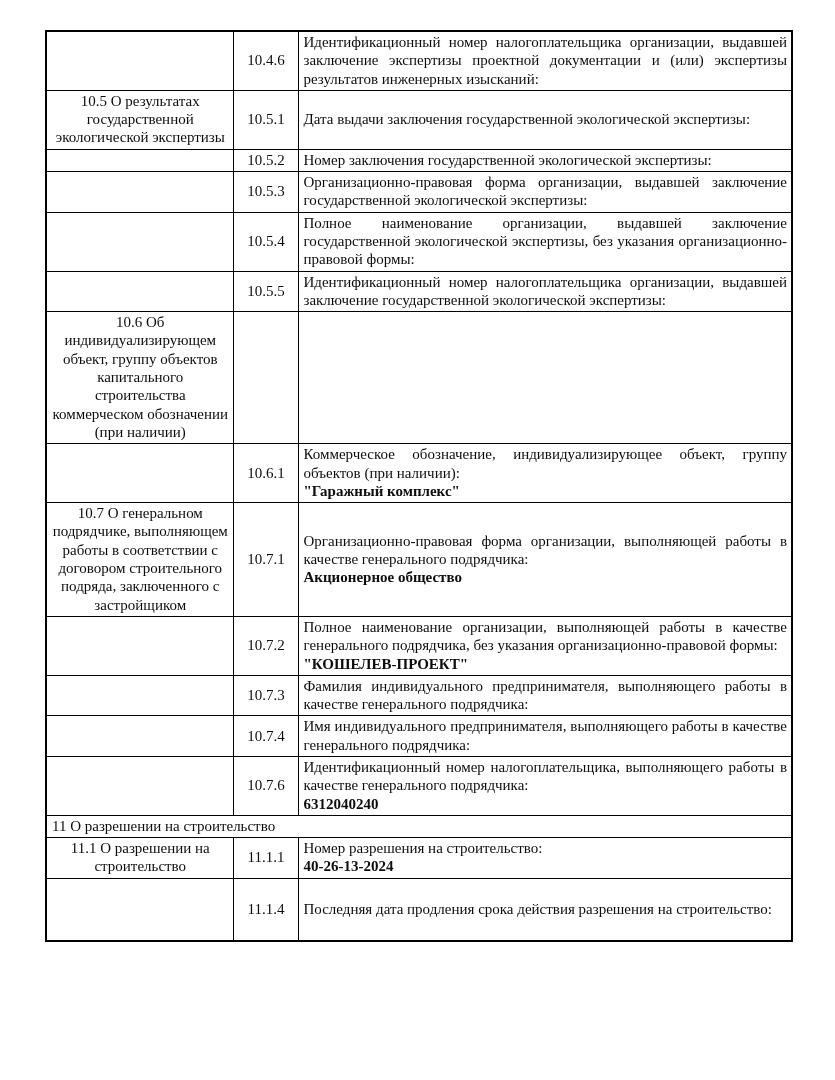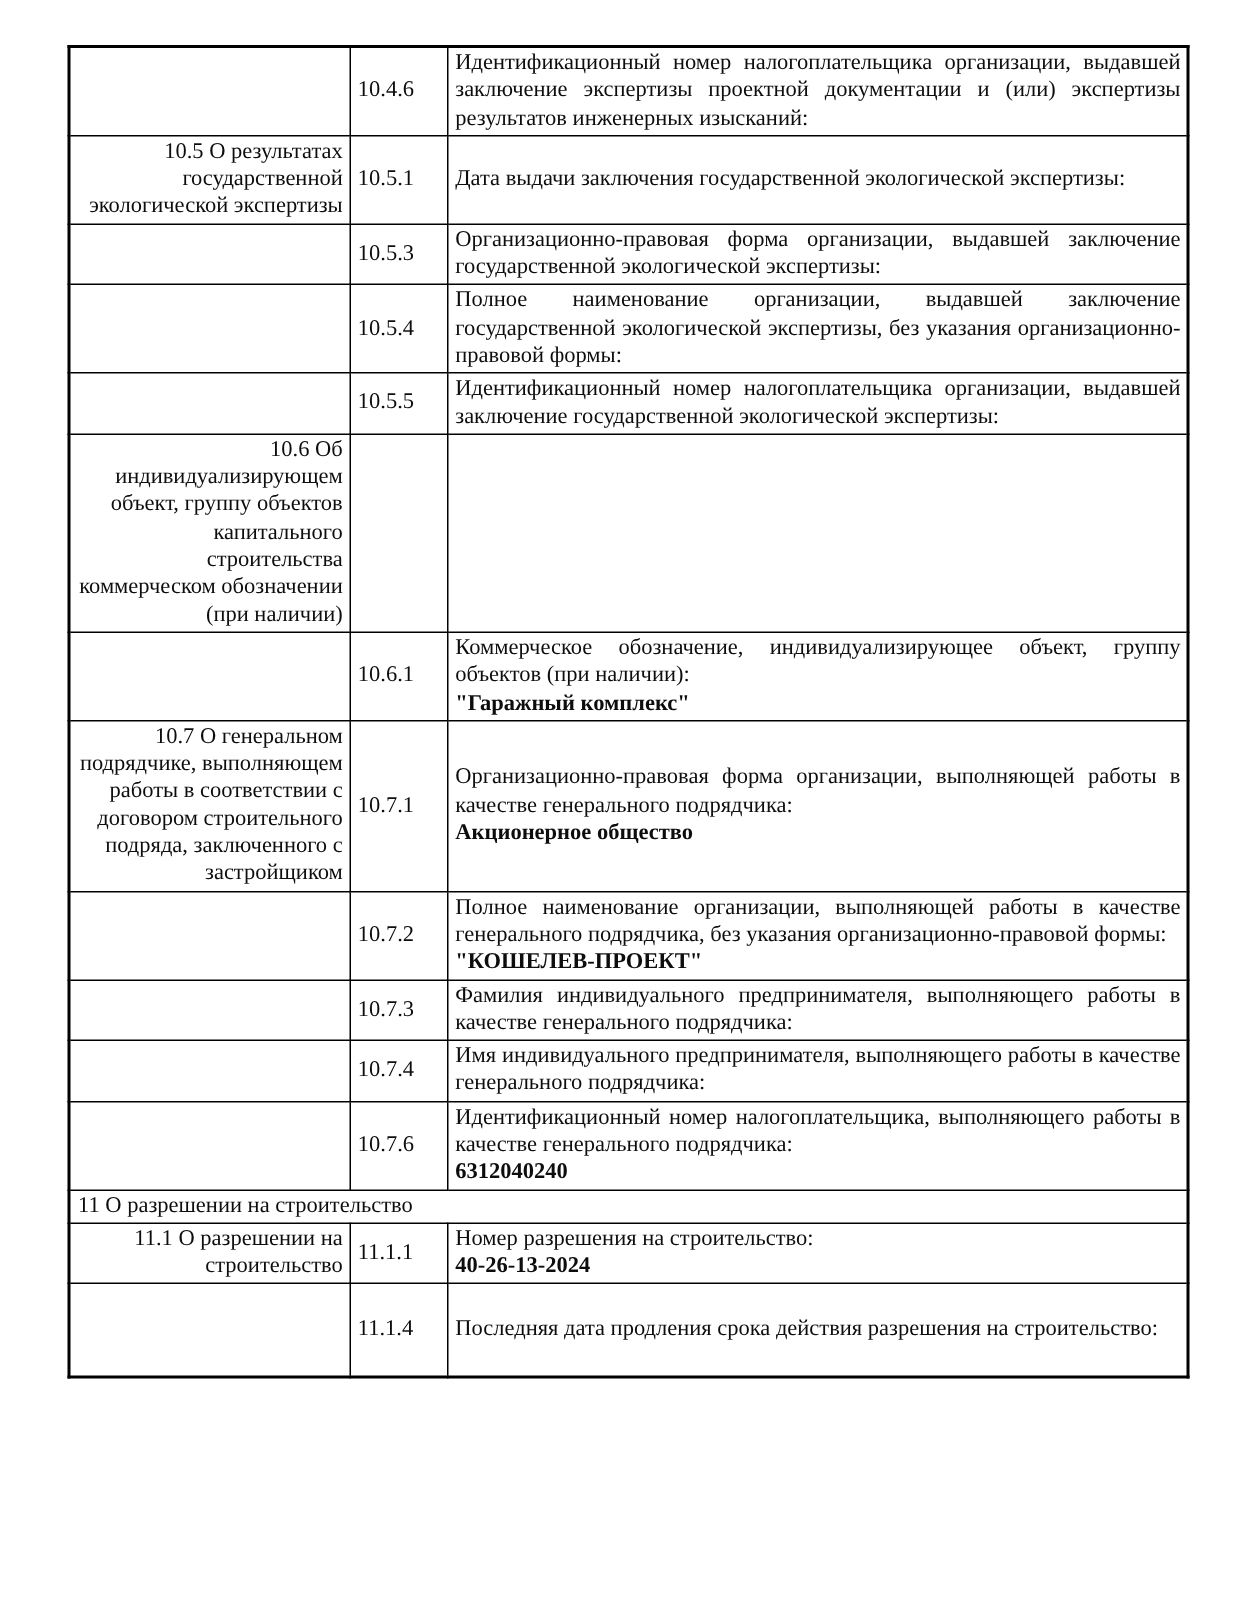--- a/index.html
+++ b/index.html
@@ -27,28 +27,28 @@
   }
   table.doc td {
     border: 1px solid #000;
     font-size: 15px;
     line-height: 1.22;
     padding: 1px 4px 2px 5px;
     overflow: hidden;
   }
   td.c-section {
     vertical-align: top;
-    text-align: right;
+    text-align: center;
     hyphens: auto;
     -webkit-hyphens: auto;
     word-wrap: break-word;
   }
   td.c-code {
     vertical-align: middle;
-    text-align: left;
+    text-align: center;
   }
   td.c-content {
     vertical-align: middle;
   }
   .label {
     text-align: justify;
     hyphens: auto;
     -webkit-hyphens: auto;
   }
   .value {
@@ -78,20 +78,27 @@
           <td class="c-code">10.4.6</td>
           <td class="c-content">
             <div class="label">Идентификационный номер налогоплательщика организации, выдавшей заключение экспертизы проектной документации и (или) экспертизы результатов инженерных изысканий:</div>
           </td>
         </tr>
         <tr>
           <td class="c-section">10.5 О результатах государственной экологической экспертизы</td>
           <td class="c-code">10.5.1</td>
           <td class="c-content">
             <div class="label">Дата выдачи заключения государственной экологической экспертизы:</div>
+          </td>
+        </tr>
+        <tr>
+          <td class="c-section"></td>
+          <td class="c-code">10.5.2</td>
+          <td class="c-content">
+            <div class="label">Номер заключения государственной экологической экспертизы:</div>
           </td>
         </tr>
         <tr>
           <td class="c-section"></td>
           <td class="c-code">10.5.3</td>
           <td class="c-content">
             <div class="label">Организационно-правовая форма организации, выдавшей заключение государственной экологической экспертизы:</div>
           </td>
         </tr>
         <tr>

